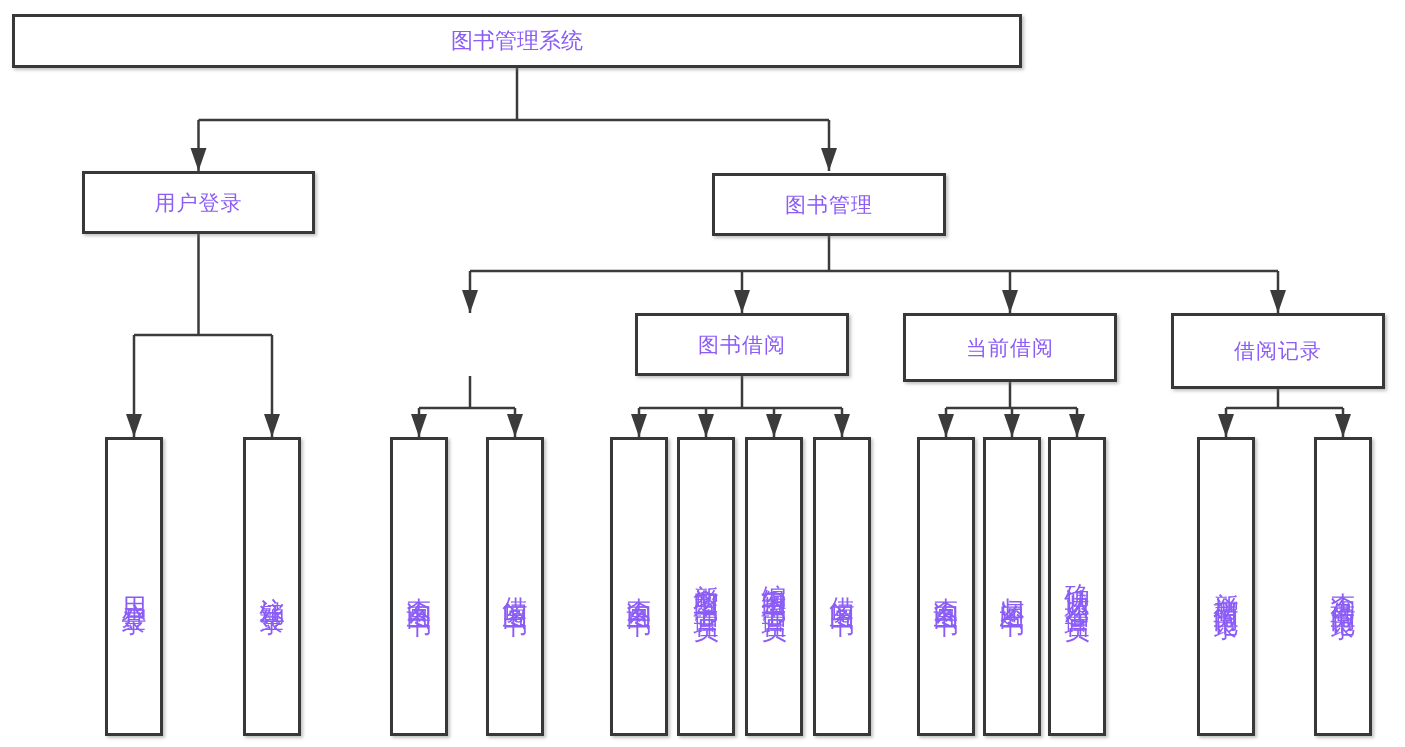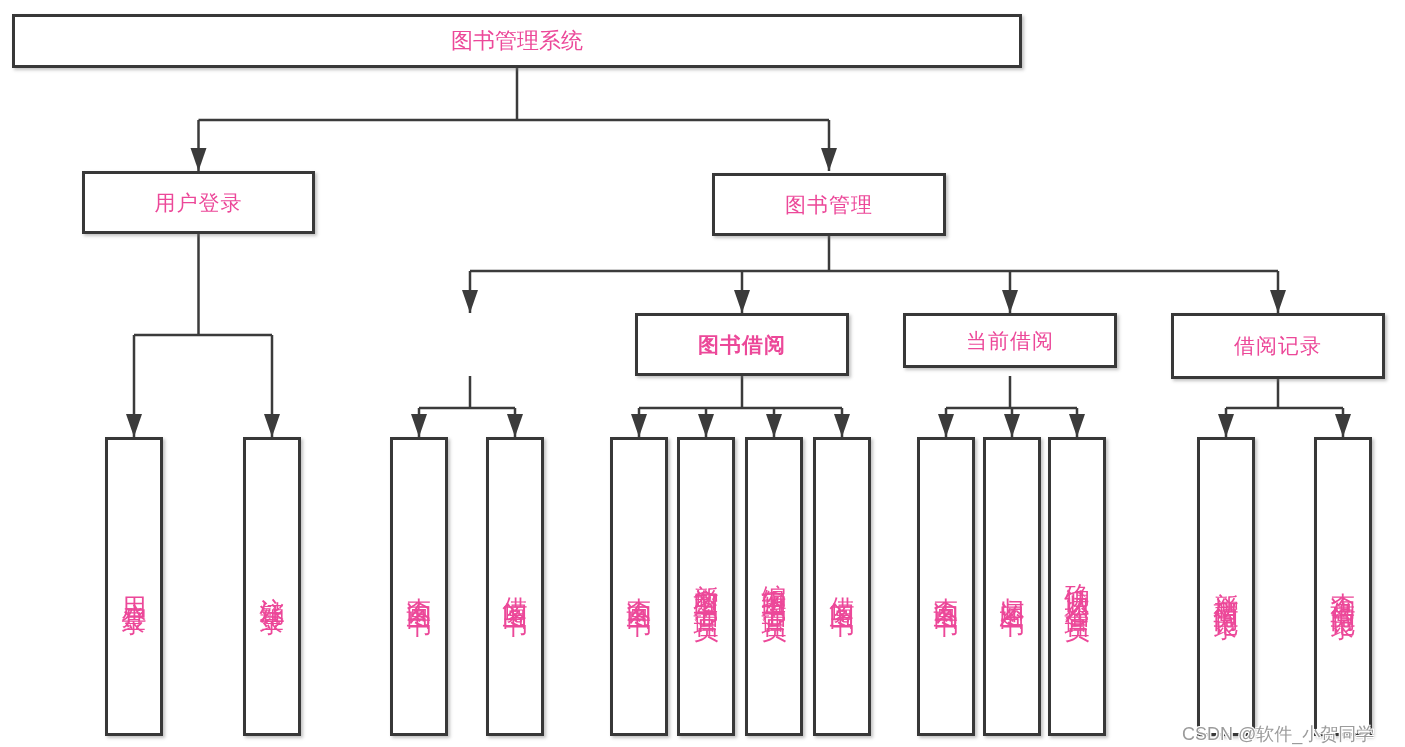--- a/index.html
+++ b/index.html
@@ -6,21 +6,21 @@
   body{
     width:1405px;height:747px;position:relative;overflow:hidden;
     font-family:"Liberation Sans","DejaVu Sans",sans-serif;
   }
   #stage{position:absolute;left:0;top:0;width:1405px;height:747px;}
   #edges{position:absolute;left:0;top:0;z-index:1;}
   .node{
     position:absolute;z-index:2;box-sizing:border-box;
     background:#ffffff;border:3px solid #383838;
     display:flex;align-items:center;justify-content:center;
-    color:#ec4899;
+    color:#8b5cf6;
     box-shadow:2px 2px 3px rgba(120,120,120,0.45);
   }
   .h-node{font-size:21px;letter-spacing:1px;}
   .root-node{font-size:22px;}
   .v-node{
     writing-mode:vertical-rl;text-orientation:mixed;
     font-size:25px;letter-spacing:5px;line-height:1;
     padding:6px 0;
   }
   #watermark{
@@ -82,36 +82,35 @@
       <line x1="1226" y1="408" x2="1226" y2="437" marker-end="url(#arrow)"></line>
       <line x1="1343" y1="408" x2="1343" y2="437" marker-end="url(#arrow)"></line>
     </g>
   </svg>
 
   <div class="node root-node" style="left:12px;top:14px;width:1010px;height:54px;">图书管理系统</div>
 
   <div class="node h-node" style="left:82px;top:171px;width:233px;height:63px;">用户登录</div>
   <div class="node h-node" style="left:712px;top:173px;width:234px;height:63px;">图书管理</div>
 
-  <div class="node h-node" style="left:635px;top:313px;width:214px;height:63px;font-weight:bold;">图书借阅</div>
-  <div class="node h-node" style="left:903px;top:313px;width:214px;height:55px;">当前借阅</div>
-  <div class="node h-node" style="left:1171px;top:313px;width:214px;height:66px;">借阅记录</div>
+  <div class="node h-node" style="left:635px;top:313px;width:214px;height:63px;">图书借阅</div>
+  <div class="node h-node" style="left:903px;top:313px;width:214px;height:69px;">当前借阅</div>
+  <div class="node h-node" style="left:1171px;top:313px;width:214px;height:76px;">借阅记录</div>
 
   <div class="node v-node" style="left:105px;top:437px;width:58px;height:299px;">用户登录</div>
   <div class="node v-node" style="left:243px;top:437px;width:58px;height:299px;">注销登录</div>
 
   <div class="node v-node" style="left:390px;top:437px;width:58px;height:299px;">查询图书</div>
   <div class="node v-node" style="left:486px;top:437px;width:58px;height:299px;">借阅图书</div>
 
   <div class="node v-node" style="left:610px;top:437px;width:58px;height:299px;">查询图书</div>
   <div class="node v-node" style="left:677px;top:437px;width:58px;height:299px;">新增图书（管理员）</div>
   <div class="node v-node" style="left:745px;top:437px;width:58px;height:299px;">编辑图书（管理员）</div>
   <div class="node v-node" style="left:813px;top:437px;width:58px;height:299px;">借阅图书</div>
 
   <div class="node v-node" style="left:917px;top:437px;width:58px;height:299px;">查询图书</div>
   <div class="node v-node" style="left:983px;top:437px;width:58px;height:299px;">归还图书</div>
   <div class="node v-node" style="left:1048px;top:437px;width:58px;height:299px;">确认归还（管理员）</div>
 
   <div class="node v-node" style="left:1197px;top:437px;width:58px;height:299px;">新增借阅记录</div>
   <div class="node v-node" style="left:1314px;top:437px;width:58px;height:299px;">查询借阅记录</div>
 
-  <div id="watermark">CSDN @软件_小贺同学</div>
 </div>
 
 </body></html>

